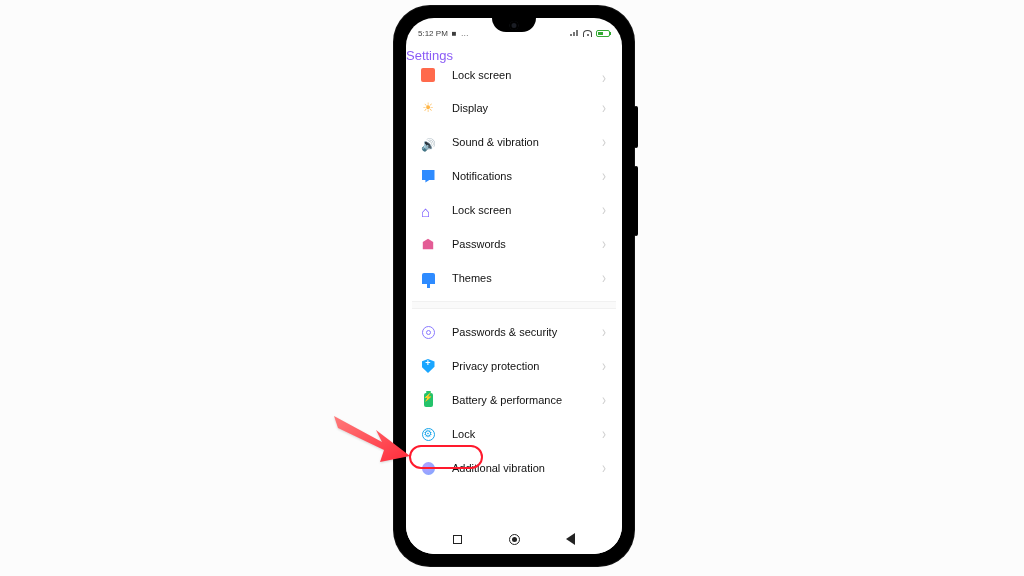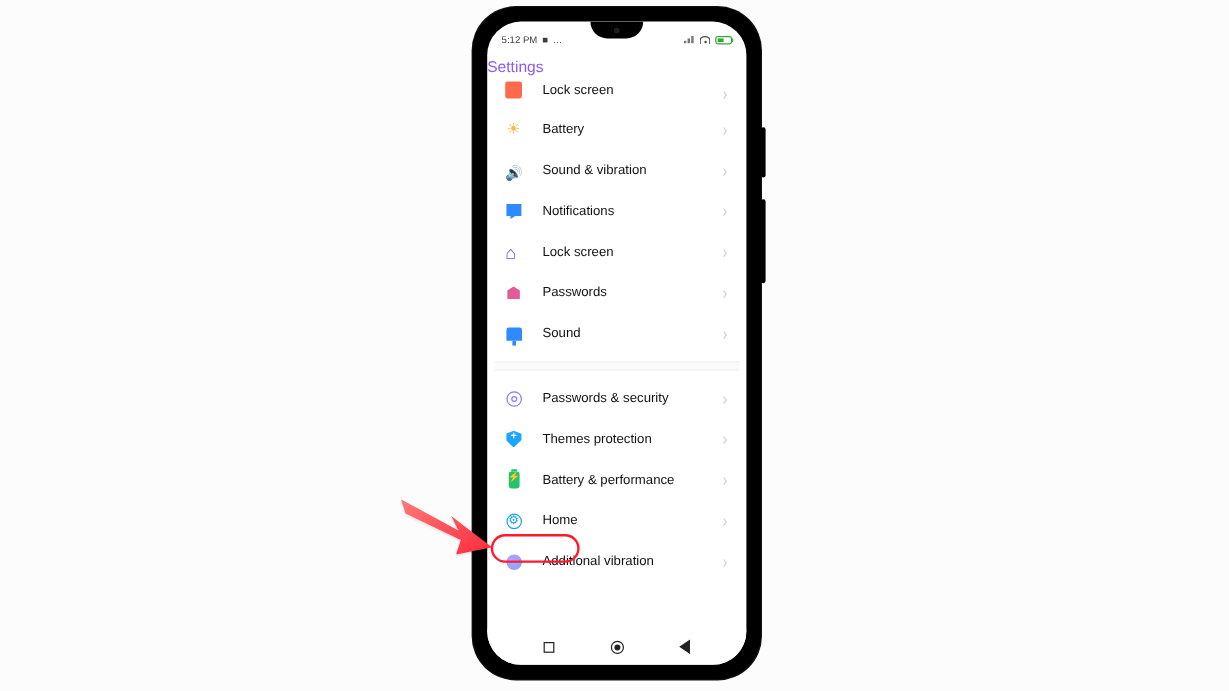--- a/index.html
+++ b/index.html
@@ -157,21 +157,21 @@
                 <span class="icon-slot">
                   <span class="ico ico-lock"></span>
                 </span>
                 <span class="label">Lock screen</span>
                 <span class="chev">›</span>
               </div>
               <div class="row">
                 <span class="icon-slot">
                   <span class="ico ico-disp"></span>
                 </span>
-                <span class="label">Battery</span>
+                <span class="label">Display</span>
                 <span class="chev">›</span>
               </div>
               <div class="row">
                 <span class="icon-slot">
                   <span class="ico ico-sound"></span>
                 </span>
                 <span class="label">Sound &amp; vibration</span>
                 <span class="chev">›</span>
               </div>
               <div class="row">
@@ -192,52 +192,52 @@
                 <span class="icon-slot">
                   <span class="ico ico-wall"></span>
                 </span>
                 <span class="label">Passwords</span>
                 <span class="chev">›</span>
               </div>
               <div class="row">
                 <span class="icon-slot">
                   <span class="ico ico-theme"></span>
                 </span>
-                <span class="label">Sound</span>
+                <span class="label">Themes</span>
                 <span class="chev">›</span>
               </div>
             </div>
           <div class="sep big"></div>
           <div id="group2">
               <div class="row">
                 <span class="icon-slot">
                   <span class="ico ico-pwd"></span>
                 </span>
                 <span class="label">Passwords &amp; security</span>
                 <span class="chev">›</span>
               </div>
               <div class="row">
                 <span class="icon-slot">
                   <span class="ico ico-priv"></span>
                 </span>
-                <span class="label">Themes protection</span>
+                <span class="label">Privacy protection</span>
                 <span class="chev">›</span>
               </div>
               <div class="row">
                 <span class="icon-slot">
                   <span class="ico ico-batt"></span>
                 </span>
                 <span class="label">Battery &amp; performance</span>
                 <span class="chev">›</span>
               </div>
               <div class="row">
                 <span class="icon-slot">
                   <span class="ico ico-apps"></span>
                 </span>
-                <span class="label">Home</span>
+                <span class="label">Lock</span>
                 <span class="chev">›</span>
               </div>
               <div class="row">
                 <span class="icon-slot">
                   <span class="ico ico-add"></span>
                 </span>
                 <span class="label">Additional vibration</span>
                 <span class="chev">›</span>
               </div>
             </div>

